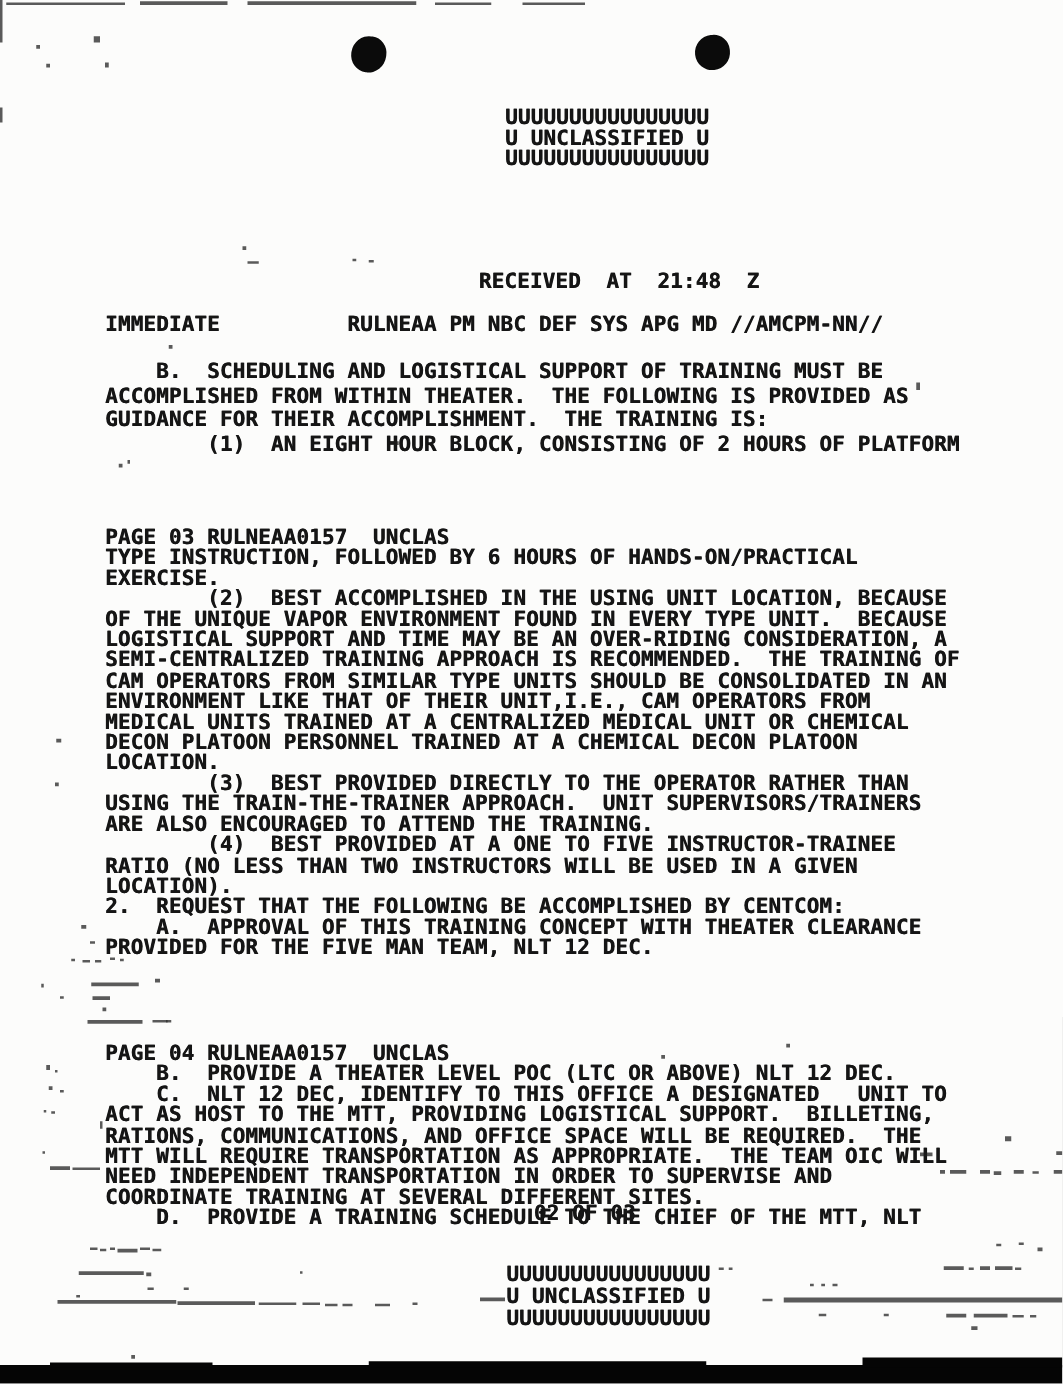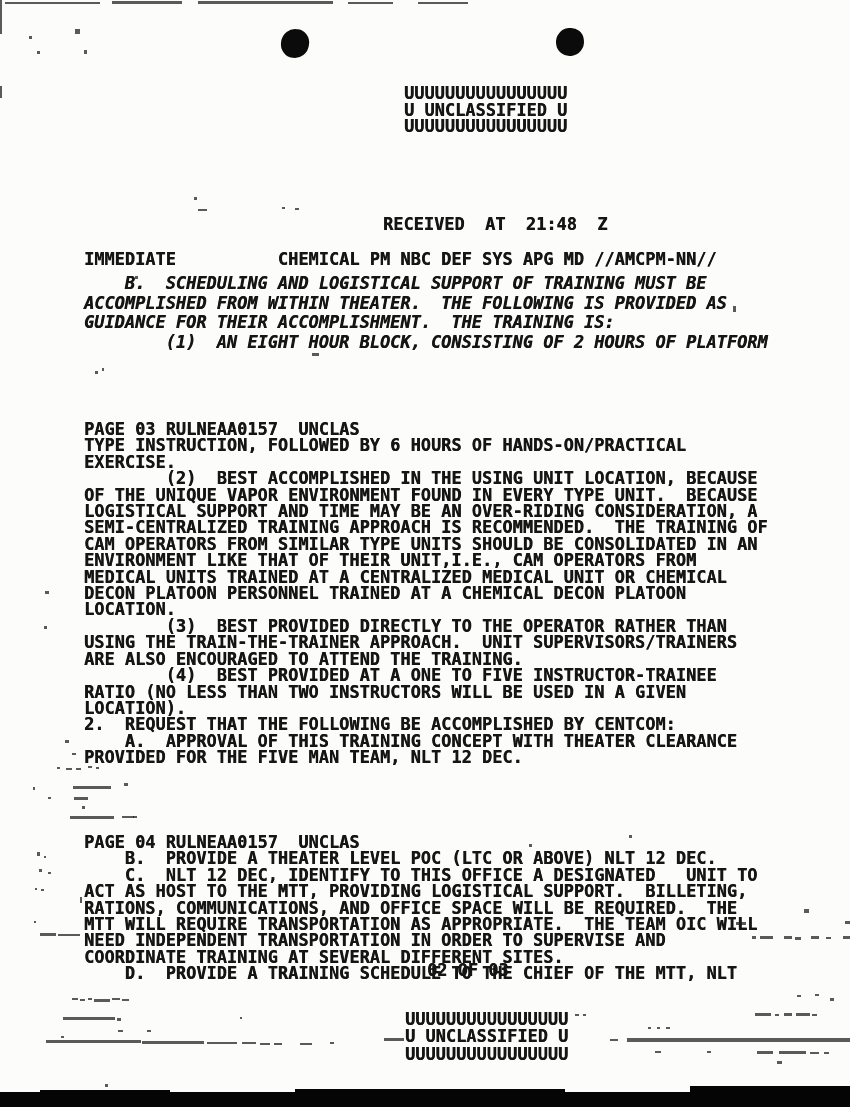--- a/index.html
+++ b/index.html
@@ -42,23 +42,23 @@
 
   <div class="hole" style="left:281px;top:29px;width:28px;height:29px;transform:rotate(8deg);"></div>
   <div class="hole" style="left:556px;top:28px;width:28px;height:28px;transform:rotate(-6deg);"></div>
 
   <pre class="blk lh-banner" style="left:404px;top:85px;">UUUUUUUUUUUUUUUU
 U UNCLASSIFIED U
 UUUUUUUUUUUUUUUU</pre>
 
   <pre class="blk lh-body" style="left:383px;top:216px;">RECEIVED  AT  21:48  Z</pre>
 
-  <pre class="blk lh-body" style="left:84px;top:251px;">IMMEDIATE          CHEMICAL PM NBC DEF SYS APG MD //AMCPM-NN//</pre>
-
-  <pre class="blk lh-intro" style="left:84px;top:274px;font-style:italic;">    B.  SCHEDULING AND LOGISTICAL SUPPORT OF TRAINING MUST BE
+  <pre class="blk lh-body" style="left:84px;top:251px;">IMMEDIATE          RULNEAA PM NBC DEF SYS APG MD //AMCPM-NN//</pre>
+
+  <pre class="blk lh-intro" style="left:84px;top:287px;">    B.  SCHEDULING AND LOGISTICAL SUPPORT OF TRAINING MUST BE
 ACCOMPLISHED FROM WITHIN THEATER.  THE FOLLOWING IS PROVIDED AS
 GUIDANCE FOR THEIR ACCOMPLISHMENT.  THE TRAINING IS:
         (1)  AN EIGHT HOUR BLOCK, CONSISTING OF 2 HOURS OF PLATFORM</pre>
 
   <pre class="blk lh-body" style="left:84px;top:421px;">PAGE 03 RULNEAA0157  UNCLAS
 TYPE INSTRUCTION, FOLLOWED BY 6 HOURS OF HANDS-ON/PRACTICAL
 EXERCISE.
         (2)  BEST ACCOMPLISHED IN THE USING UNIT LOCATION, BECAUSE
 OF THE UNIQUE VAPOR ENVIRONMENT FOUND IN EVERY TYPE UNIT.  BECAUSE
 LOGISTICAL SUPPORT AND TIME MAY BE AN OVER-RIDING CONSIDERATION, A

